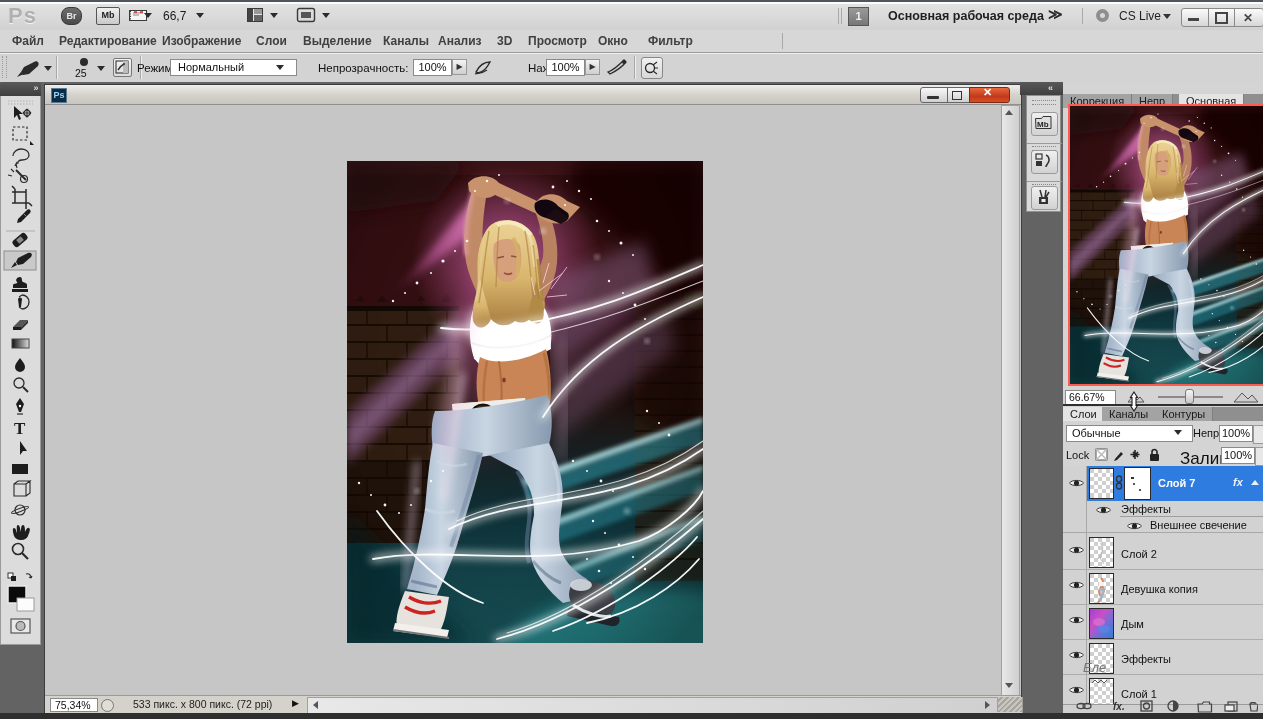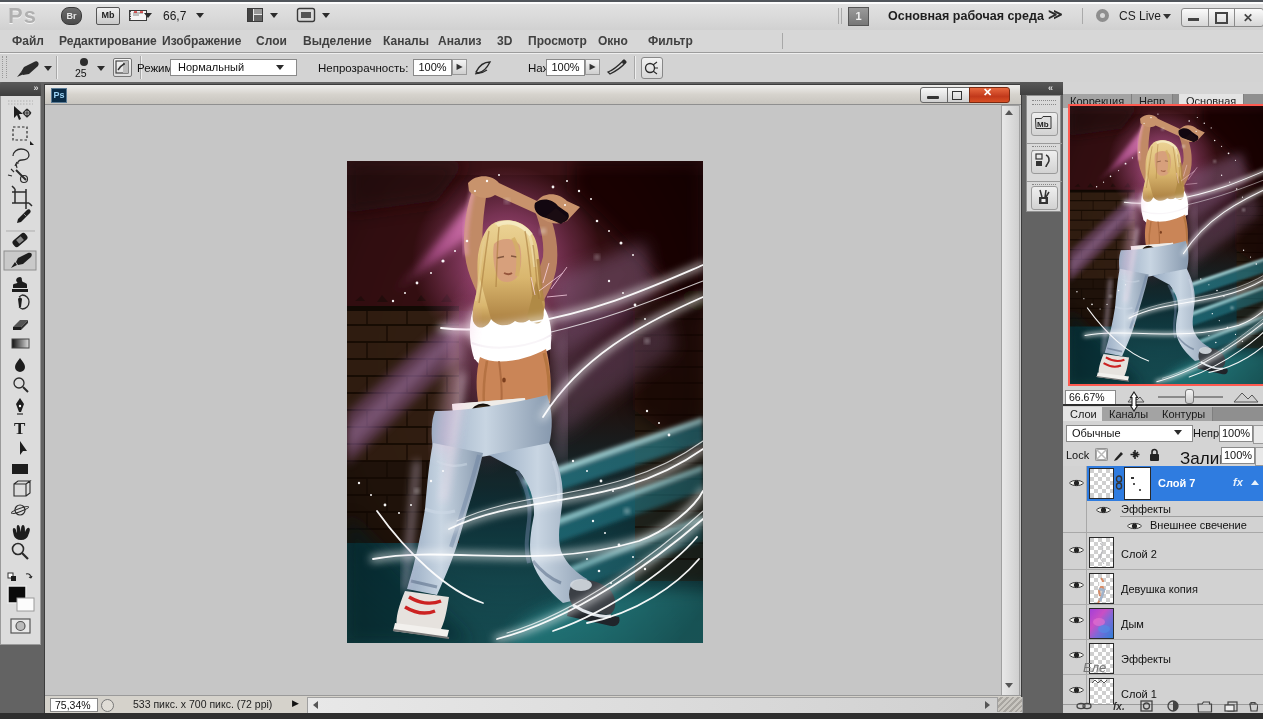--- a/index.html
+++ b/index.html
@@ -294,21 +294,21 @@
           </svg>
       </div>
     </div>
 
     <div class="abs sb" style="left:956px;top:20px;width:17px;height:589px"></div>
     <div class="abs" style="left:960px;top:25px;width:0;height:0;border-left:4px solid transparent;border-right:4px solid transparent;border-bottom:5px solid #555"></div>
     <div class="abs" style="left:960px;top:598px;width:0;height:0;border-left:4px solid transparent;border-right:4px solid transparent;border-top:5px solid #555"></div>
     <div id="status" class="abs">
       <div class="obox" style="left:5px;top:2px;width:42px;height:12px;line-height:12px;padding-left:4px;font-size:10.5px">75,34%</div>
       <div class="abs" style="left:56px;top:3px;width:11px;height:11px;border-radius:50%;border:1px solid #777;background:#e0ddd6"></div>
-      <div class="abs" style="left:88px;top:2px;font-size:10.5px">533 пикс. x 700 пикс. (72 ppi)</div>
+      <div class="abs" style="left:88px;top:2px;font-size:10.5px">533 пикс. x 800 пикс. (72 ppi)</div>
       <div class="abs" style="left:247px;top:2px;font-size:9px;color:#111">▶</div>
       <div class="abs sb" style="left:262px;top:1px;width:714px;height:15px"></div>
       <div class="abs" style="left:268px;top:5px;width:0;height:0;border-top:4px solid transparent;border-bottom:4px solid transparent;border-right:5px solid #555"></div>
       <div class="abs" style="left:940px;top:5px;width:0;height:0;border-top:4px solid transparent;border-bottom:4px solid transparent;border-left:5px solid #555"></div>
       <div class="abs" style="left:952px;top:1px;width:24px;height:15px;background:repeating-linear-gradient(135deg,#c9c6c0 0 2px,#a8a5a0 2px 4px);border-left:1px solid #a0a0a0"></div>
     </div>
   </div>
 
   <div id="dockhdr" class="abs">
       <span style="position:absolute;right:210px;top:1px;color:#ddd;font-size:9px;font-weight:bold">«</span>

